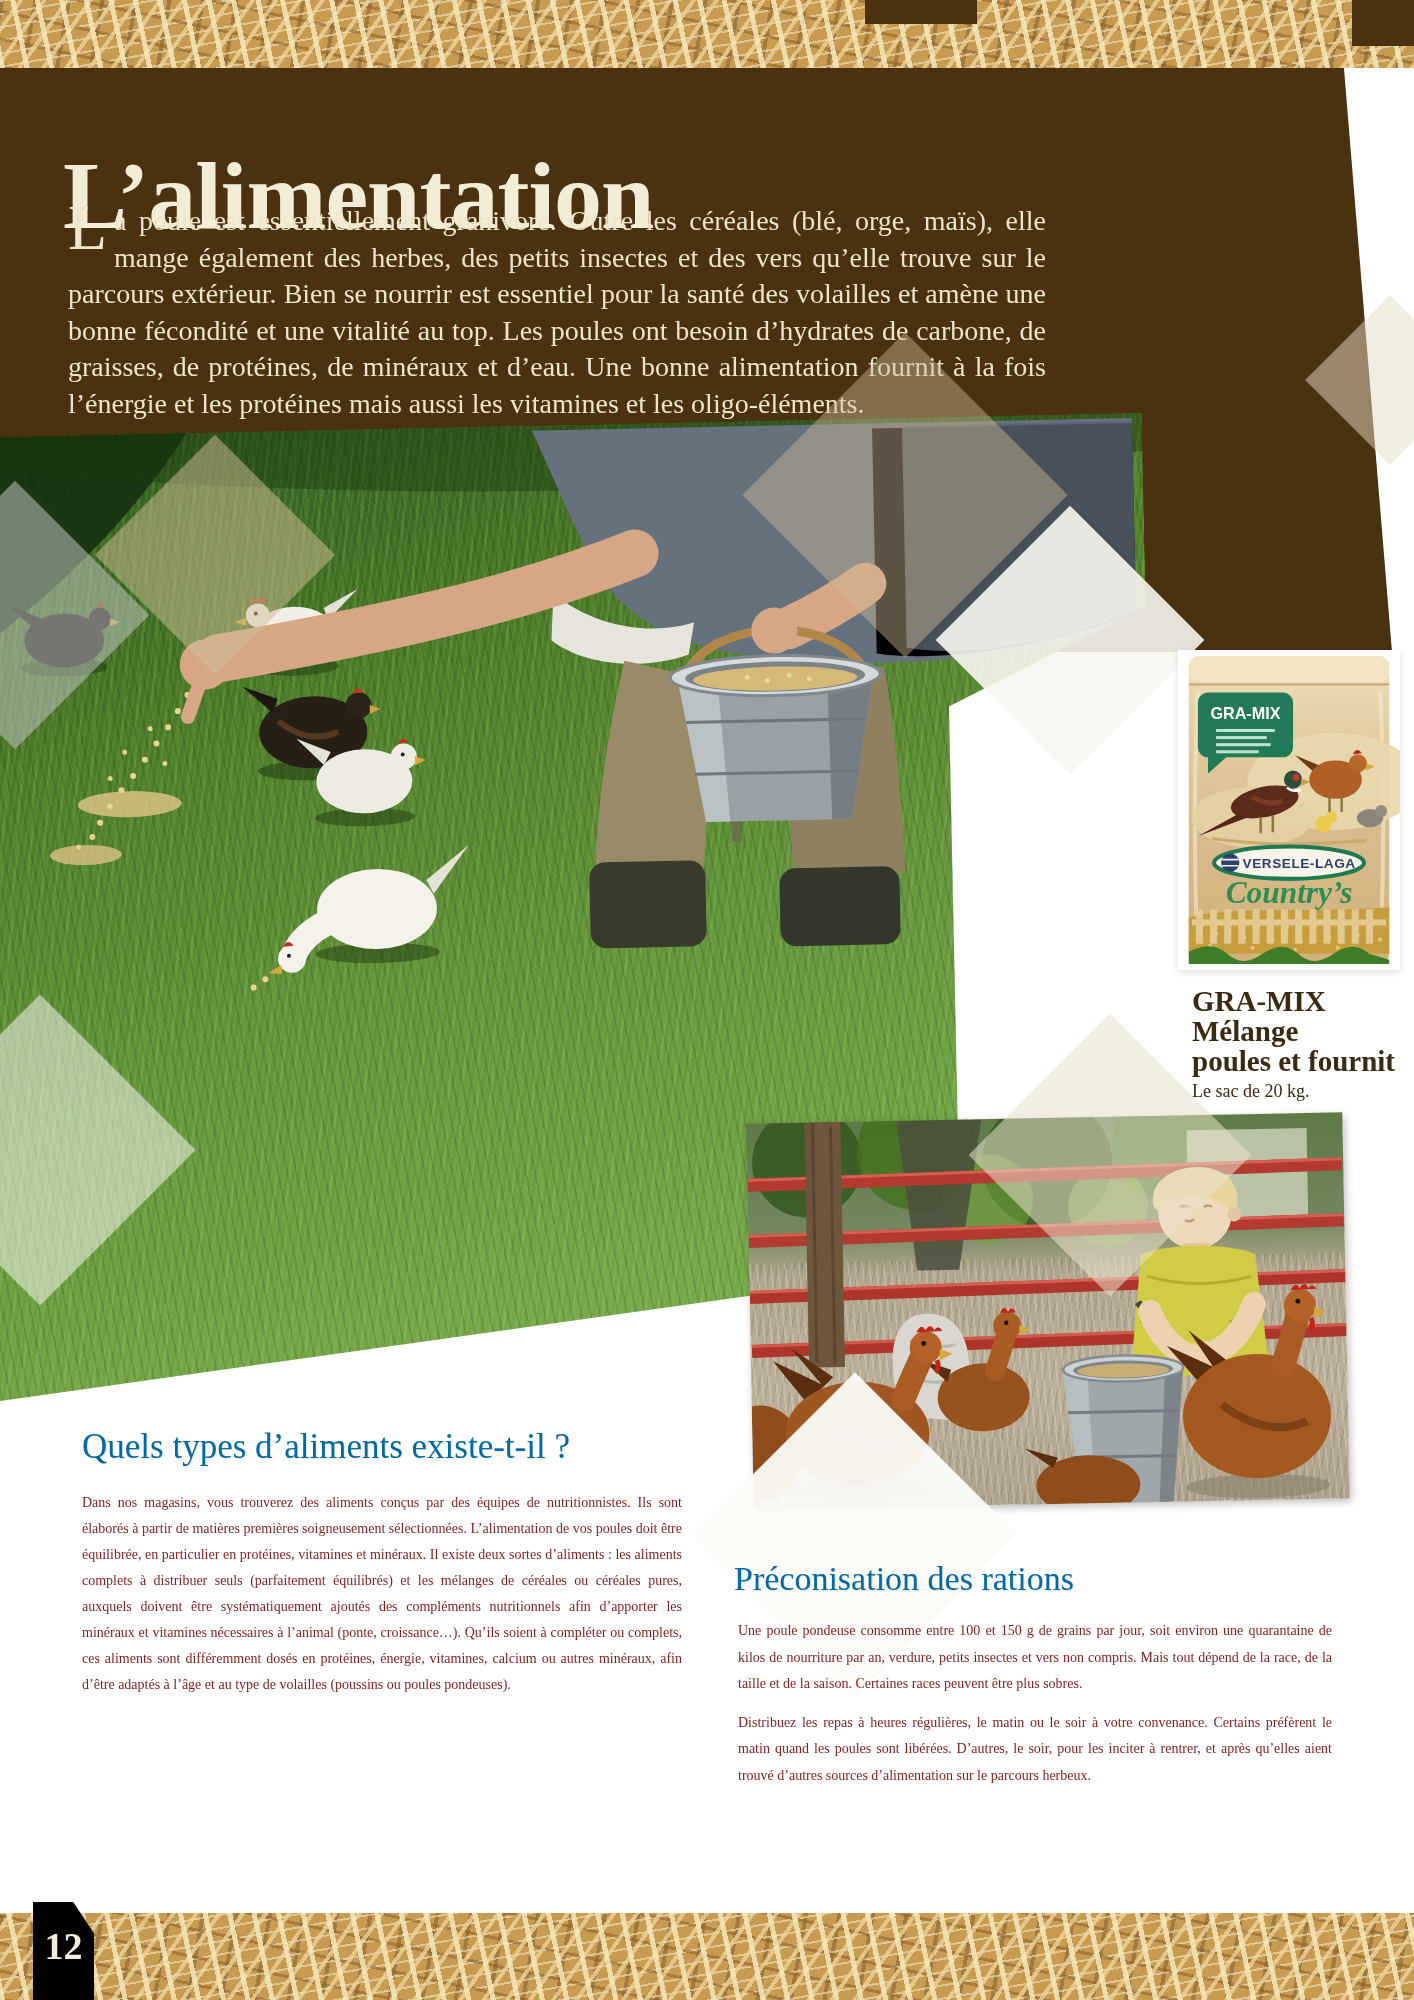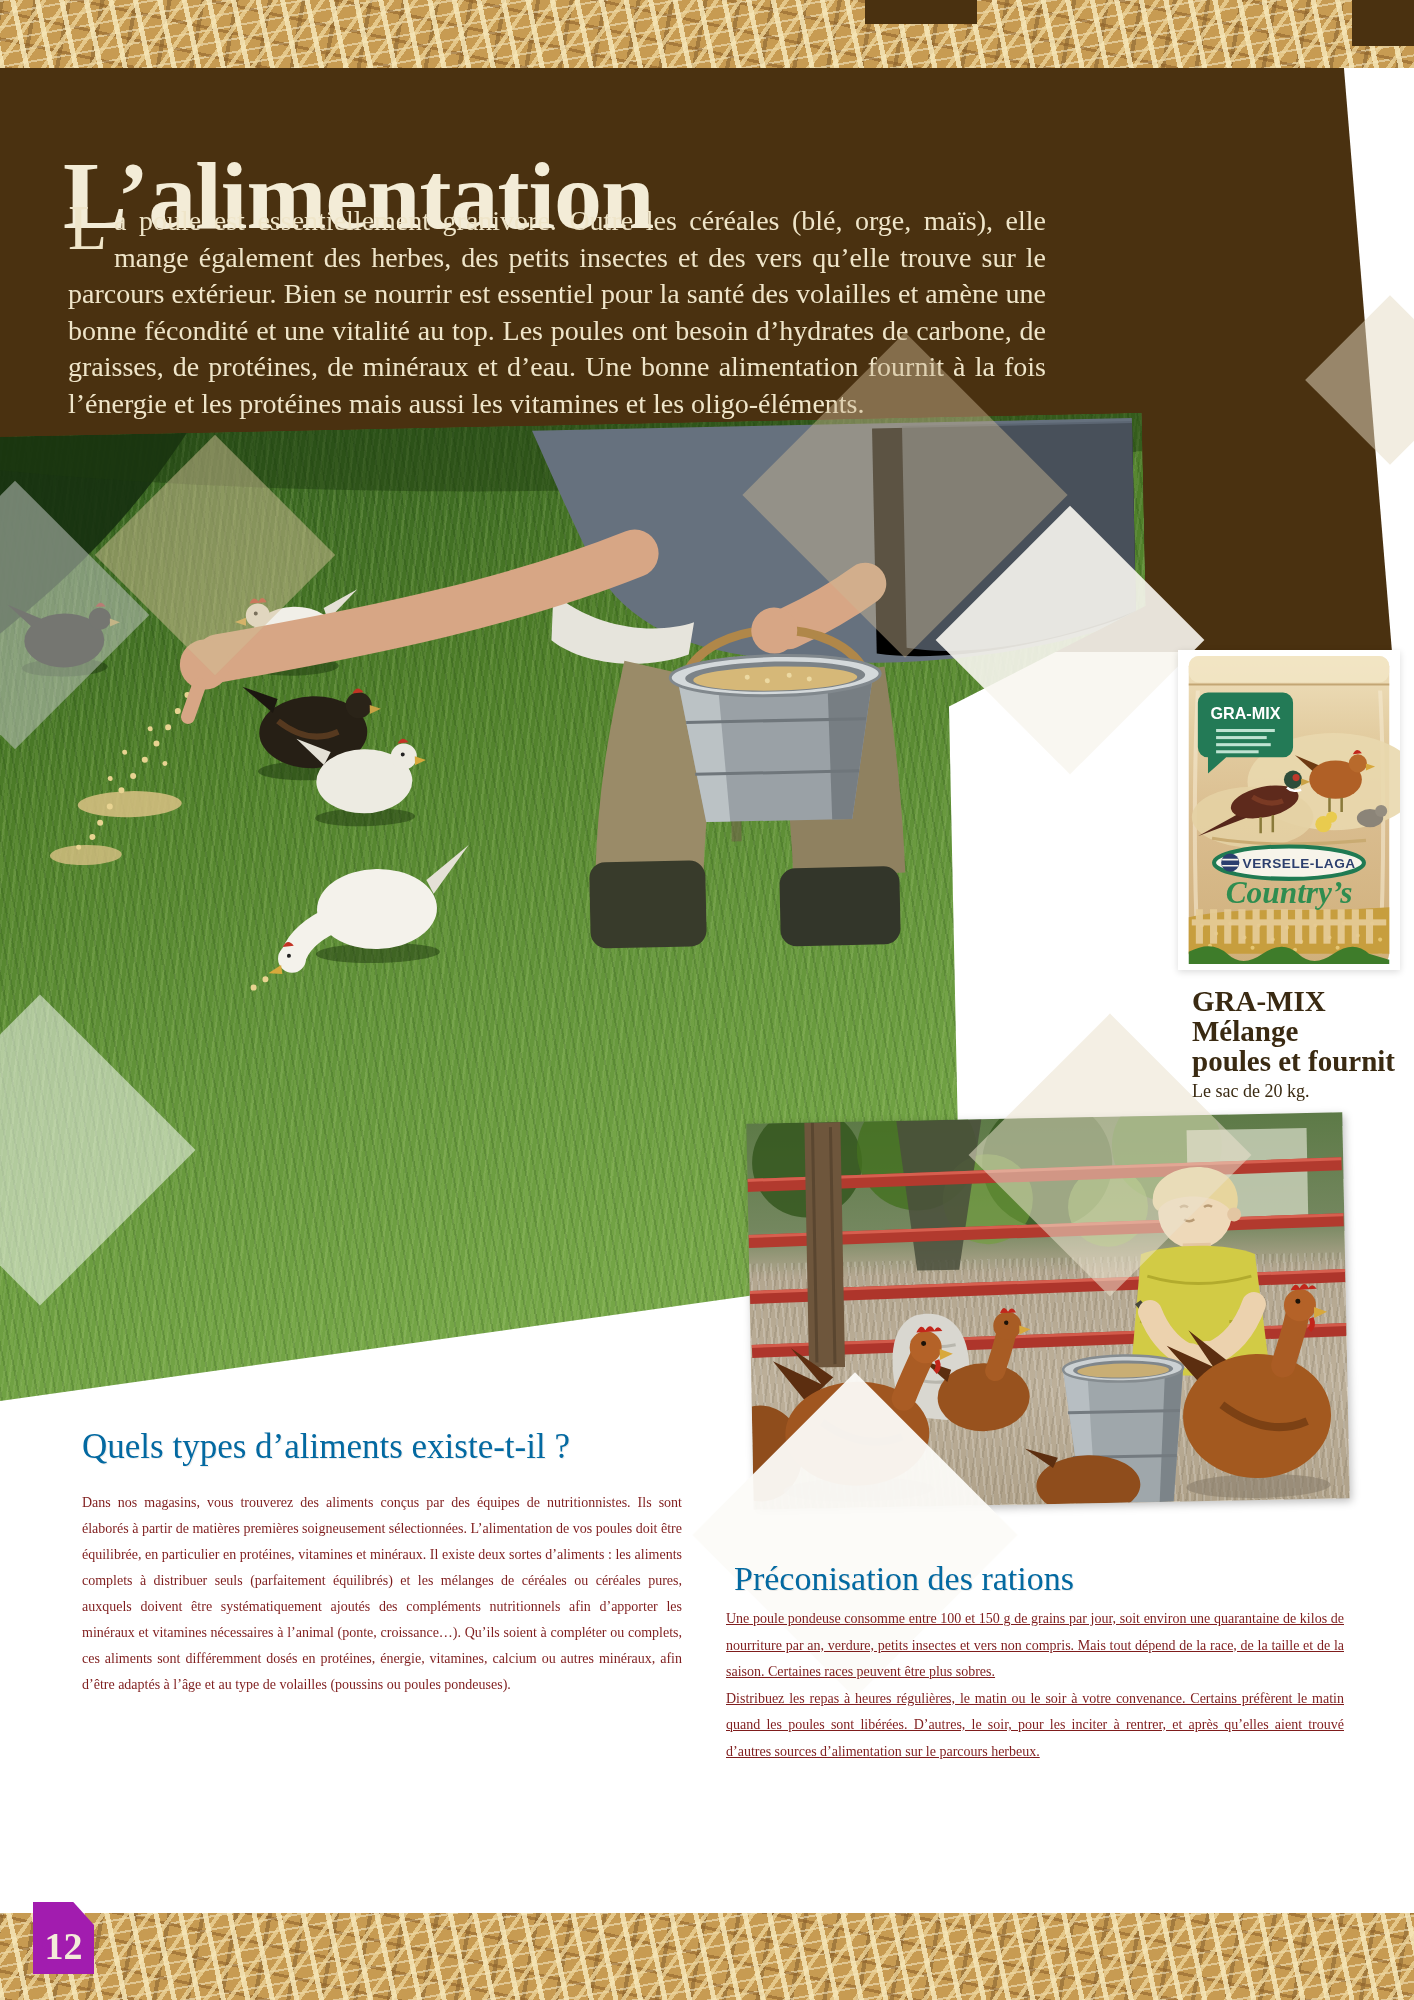--- a/index.html
+++ b/index.html
@@ -51,23 +51,23 @@
   .product-caption .b{font-size:29px;font-weight:bold;line-height:30px;}
   .product-caption .s{font-size:18px;line-height:24px;margin-top:3px;}
   
   .col-heading{position:absolute;color:#0369a1;font-size:35px;line-height:1.1;
     text-shadow:1px 1px 0 rgba(0,0,0,.08);}
   .h-left{left:82px;top:1428px;}
   .h-right{left:726px;top:1552px;font-size:34px;}
   .col-body{position:absolute;color:#7f1d1d;font-size:14px;line-height:26px;text-align:justify;}
   .b-left{left:82px;top:1490px;width:600px;}
   .b-right{left:726px;top:1606px;width:618px;line-height:26.5px;}
-  .b-right p{margin:0;text-decoration:underline;}
-  
-  .page-tab{position:absolute;left:33px;top:1902px;width:61px;height:72px;background:#a21caf;
+  .b-right p{margin:12px;}
+  
+  .page-tab{position:absolute;left:33px;top:1902px;width:61px;height:98px;background:#000000;
     clip-path:polygon(0 0,66% 0,100% 32%,100% 100%,0 100%);}
   .page-num{position:absolute;left:0;top:22px;width:100%;text-align:center;
     font-size:38px;font-weight:bold;color:#f3ecd9;}
 </style>
 </head>
 <body>
 
 <div class="page">
 
   <div class="straw straw-top"></div>

